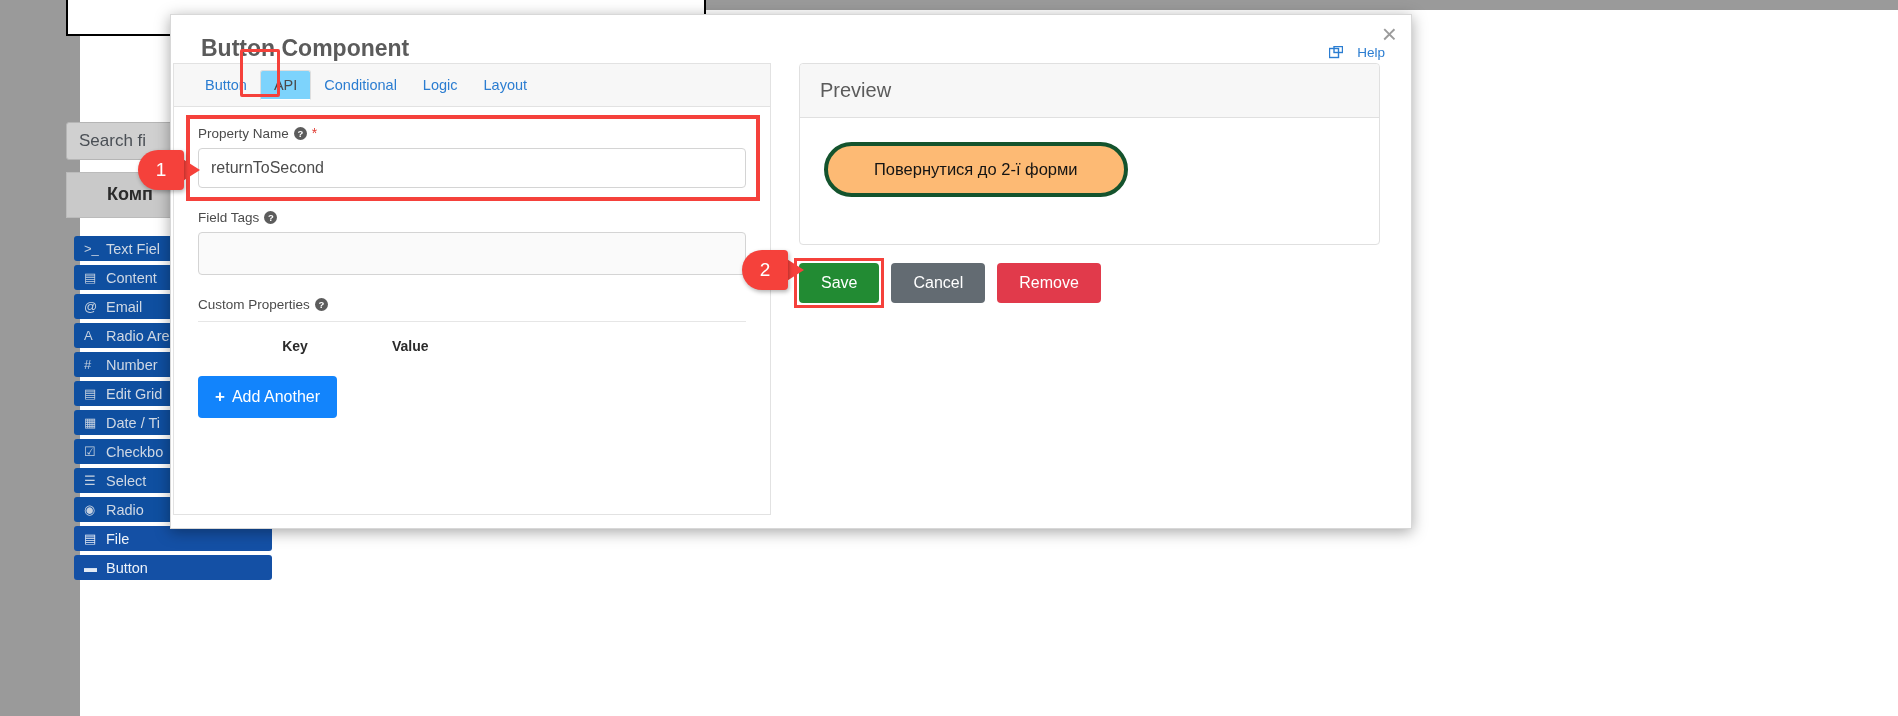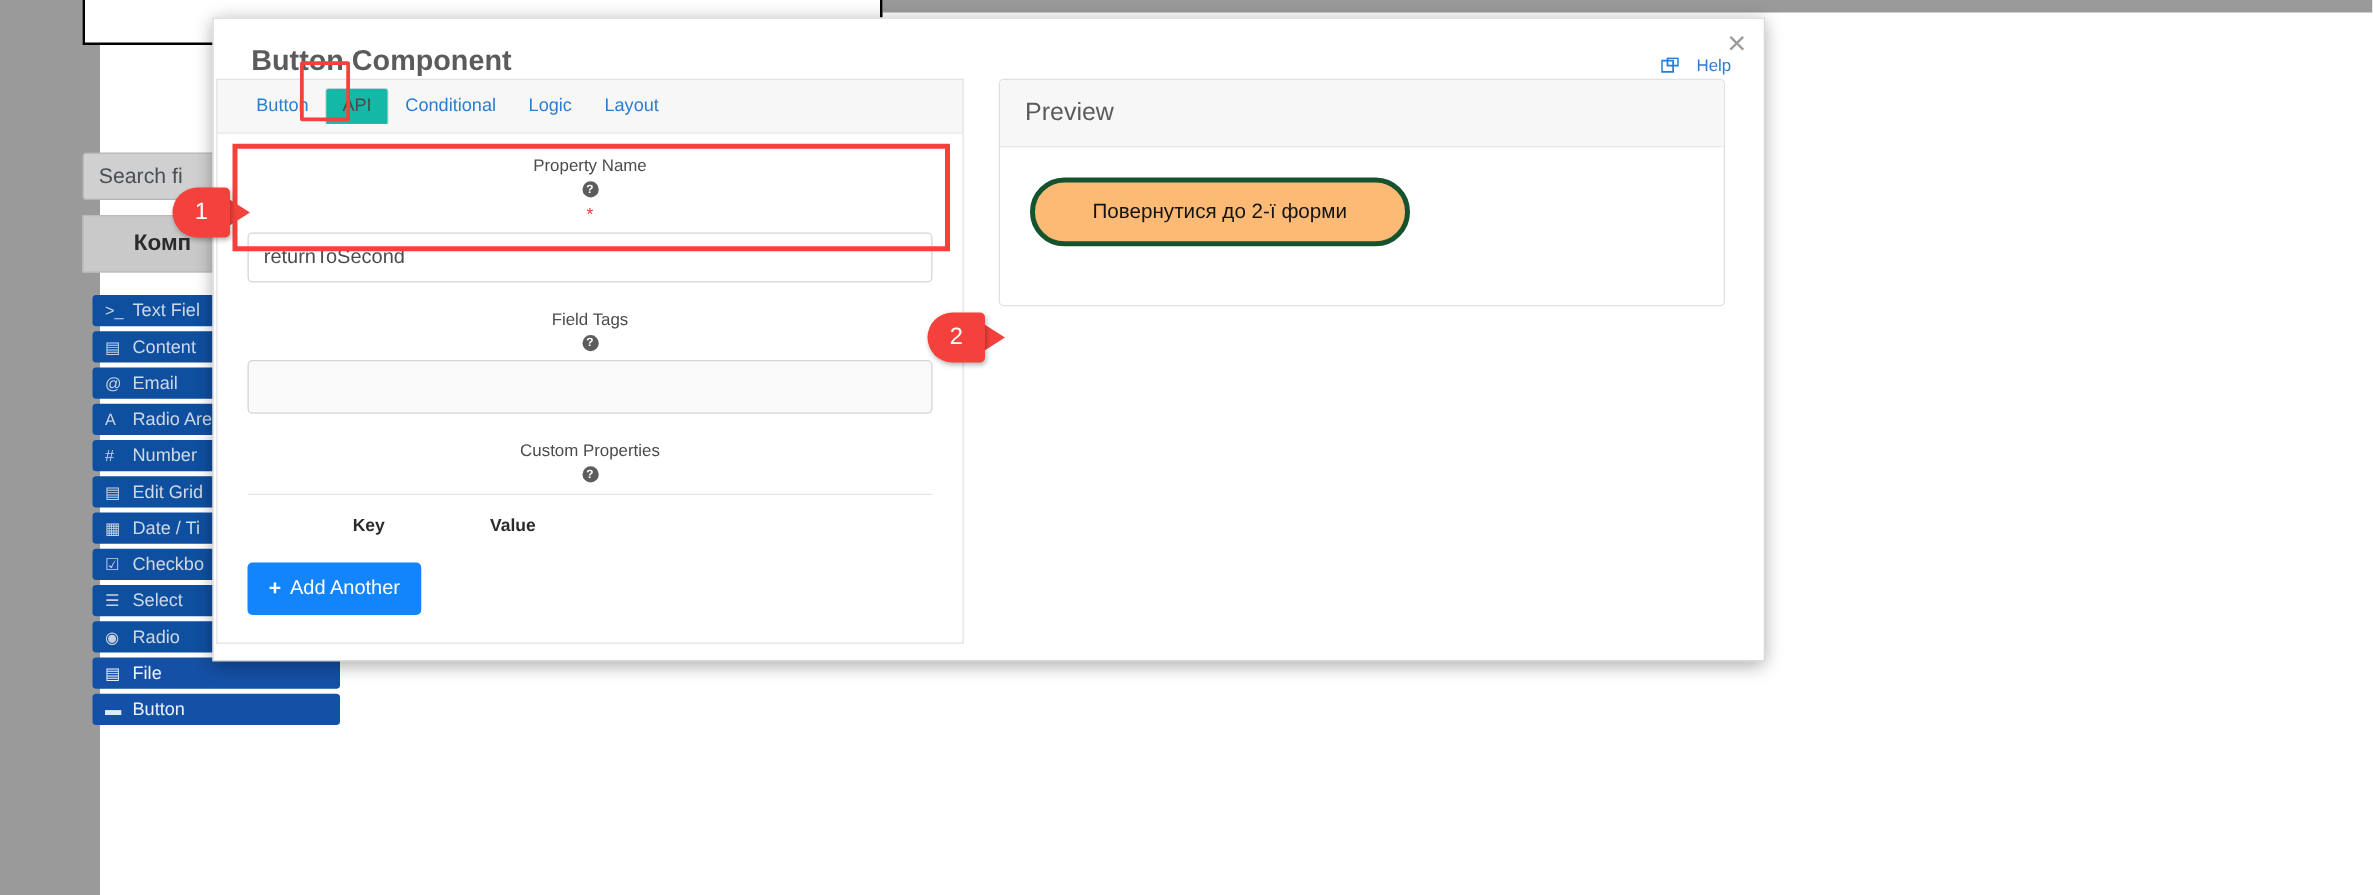--- a/index.html
+++ b/index.html
@@ -94,42 +94,42 @@
     border: 1px solid #e2e2e2;
     border-bottom: 1px solid #e2e2e2;
     display: flex; align-items: center;
     padding-left: 18px; gap: 0px;
   }
   .tab {
     font-size: 14.5px; color: #2b7dd1; cursor: pointer;
     padding: 6px 13px; position: relative;
   }
   .tab.active {
-    color: #4a4a4a; background: #14b8a6;
+    color: #4a4a4a; background: #7dd3fc;
     border: 1px solid #dedede; border-bottom-color: #fff;
     border-radius: 3px 3px 0 0;
   }
   .tab-hl {
     position: absolute; left: 66px; top: -15px;
     width: 40px; height: 48px;
     border: 3px solid #f5413b; border-radius: 2px;
     pointer-events: none;
   }
 
   .form-body {
     position: relative;
     background: #fff;
     border: 1px solid #e2e2e2; border-top: none;
     height: 408px;
     padding: 16px 24px 0 24px;
   }
 
   .fld-label {
     font-size: 13.5px; color: #4b4b4b; margin-bottom: 7px;
-    display: flex; align-items: center; gap: 5px; flex-direction: column;
+    display: flex; align-items: center; gap: 5px;
   }
   .req-star { color: #e03b32; font-size: 14px; }
   .qmark {
     display: inline-flex; align-items: center; justify-content: center;
     width: 13px; height: 13px; border-radius: 50%;
     background: #5c5c5c; color: #fff;
     font-size: 9.5px; font-weight: bold; font-family: "Liberation Sans", sans-serif;
   }
   .txt-input {
     width: 100%; height: 40px;
@@ -371,20 +371,28 @@
     </div>
 
     <div class="right-col">
       <div class="panel">
         <div class="panel-head">Preview</div>
         <div class="panel-body">
           <button class="preview-btn">Повернутися до 2-ї форми</button>
         </div>
       </div>
 
+      <div class="actions">
+        <span class="save-wrap">
+          <span class="save-hl"></span>
+          <button class="abtn save">Save</button>
+        </span>
+        <button class="abtn cancel">Cancel</button>
+        <button class="abtn remove">Remove</button>
+      </div>
     </div>
 
   </div>
 
   <div class="badge" id="badge1">
     <div class="point"></div>
     <div class="tag">1</div>
   </div>
 
   <div class="badge" id="badge2">

